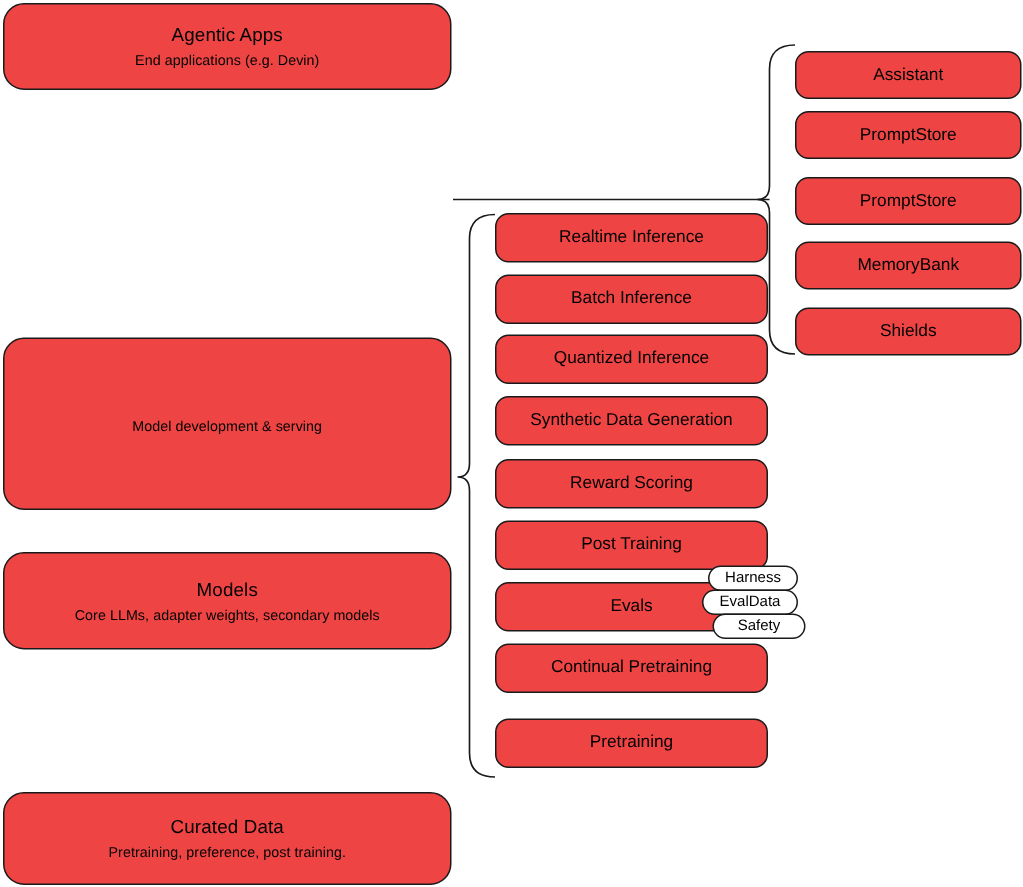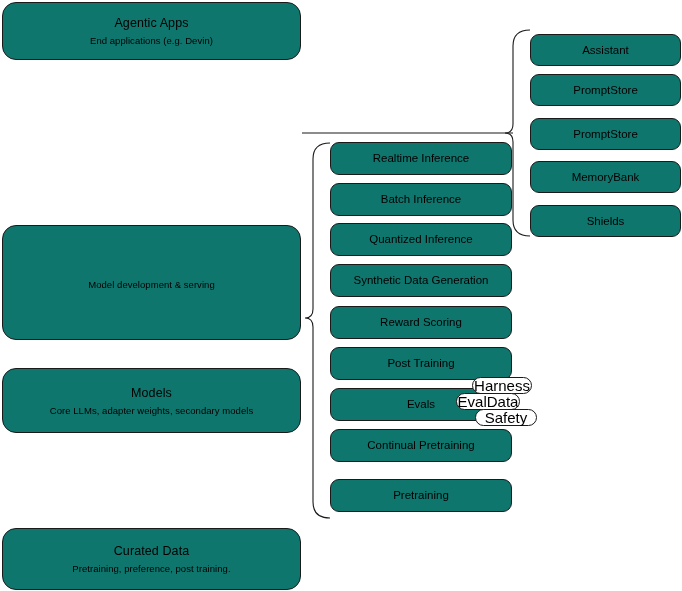--- a/index.html
+++ b/index.html
@@ -21,21 +21,21 @@
     position: absolute;
     left: 0;
     top: 0;
     width: 682px;
     height: 591px;
   }
 
   .node {
     position: absolute;
     box-sizing: border-box;
-    background: #0f766e;
+    background: #ef4444;
     border: 1px solid #1a1a1a;
     border-radius: 12px;
     display: flex;
     flex-direction: column;
     align-items: center;
     justify-content: center;
     text-align: center;
     padding: 2px 6px;
   }
 
@@ -81,21 +81,21 @@
   .badge {
     position: absolute;
     box-sizing: border-box;
     background: #ffffff;
     border: 1px solid #1a1a1a;
     border-radius: 10px;
     height: 17px;
     display: flex;
     align-items: center;
     justify-content: center;
-    font-size: 15px;
+    font-size: 10px;
     line-height: 13px;
     white-space: nowrap;
     z-index: 5;
   }
 
   
   #connectors {
     position: absolute;
     left: 0;
     top: 0;
@@ -166,21 +166,21 @@
   <div class="node cap-node" style="top:429px;">
     <span>Continual Pretraining</span>
   </div>
   <div class="node cap-node" style="top:479px;">
     <span>Pretraining</span>
   </div>
 
   <div class="badge" style="left:472px;top:377px;width:60px;">
     <span>Harness</span>
   </div>
-  <div class="badge" style="left:456px;top:393px;width:64px;">
+  <div class="badge" style="left:468px;top:393px;width:64px;">
     <span>EvalData</span>
   </div>
   <div class="badge" style="left:475px;top:409px;width:62px;">
     <span>Safety</span>
   </div>
 
   <div class="node comp-node" style="top:34px;">
     <span>Assistant</span>
   </div>
   <div class="node comp-node" style="top:74px;">

